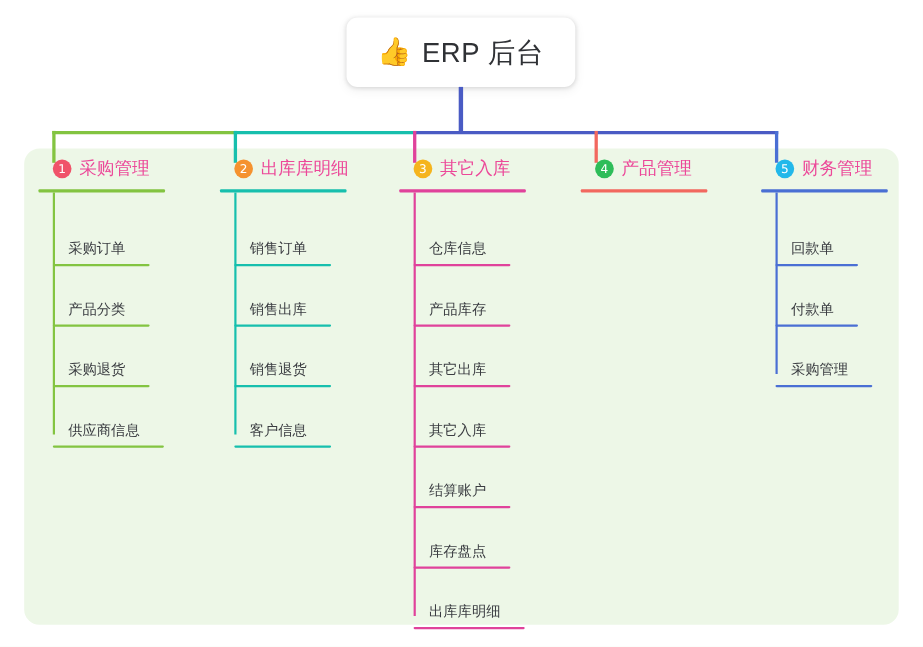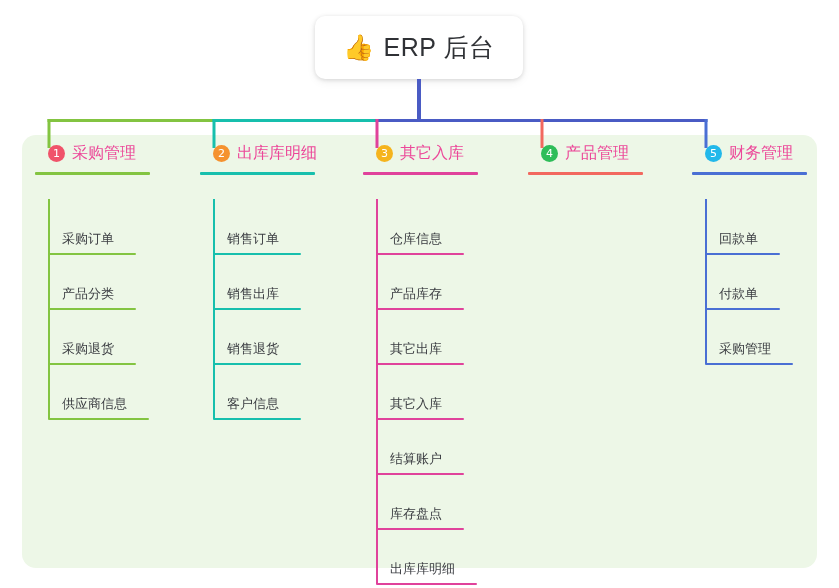--- a/index.html
+++ b/index.html
@@ -107,22 +107,21 @@
     white-space: nowrap;
   }
   .col-rule {
     height: 3px;
     border-radius: 1px;
     margin-top: 1px;
   }
 
   .leaf-list {
     position: relative;
-    padding-top: 1px;
-    margin-top: 24px;
+    padding-top: 12px;
   }
   .leaf-spine {
     position: absolute;
     left: 13px;
     top: 0;
     bottom: 0;
     width: 2px;
   }
   .leaf {
     position: relative;

